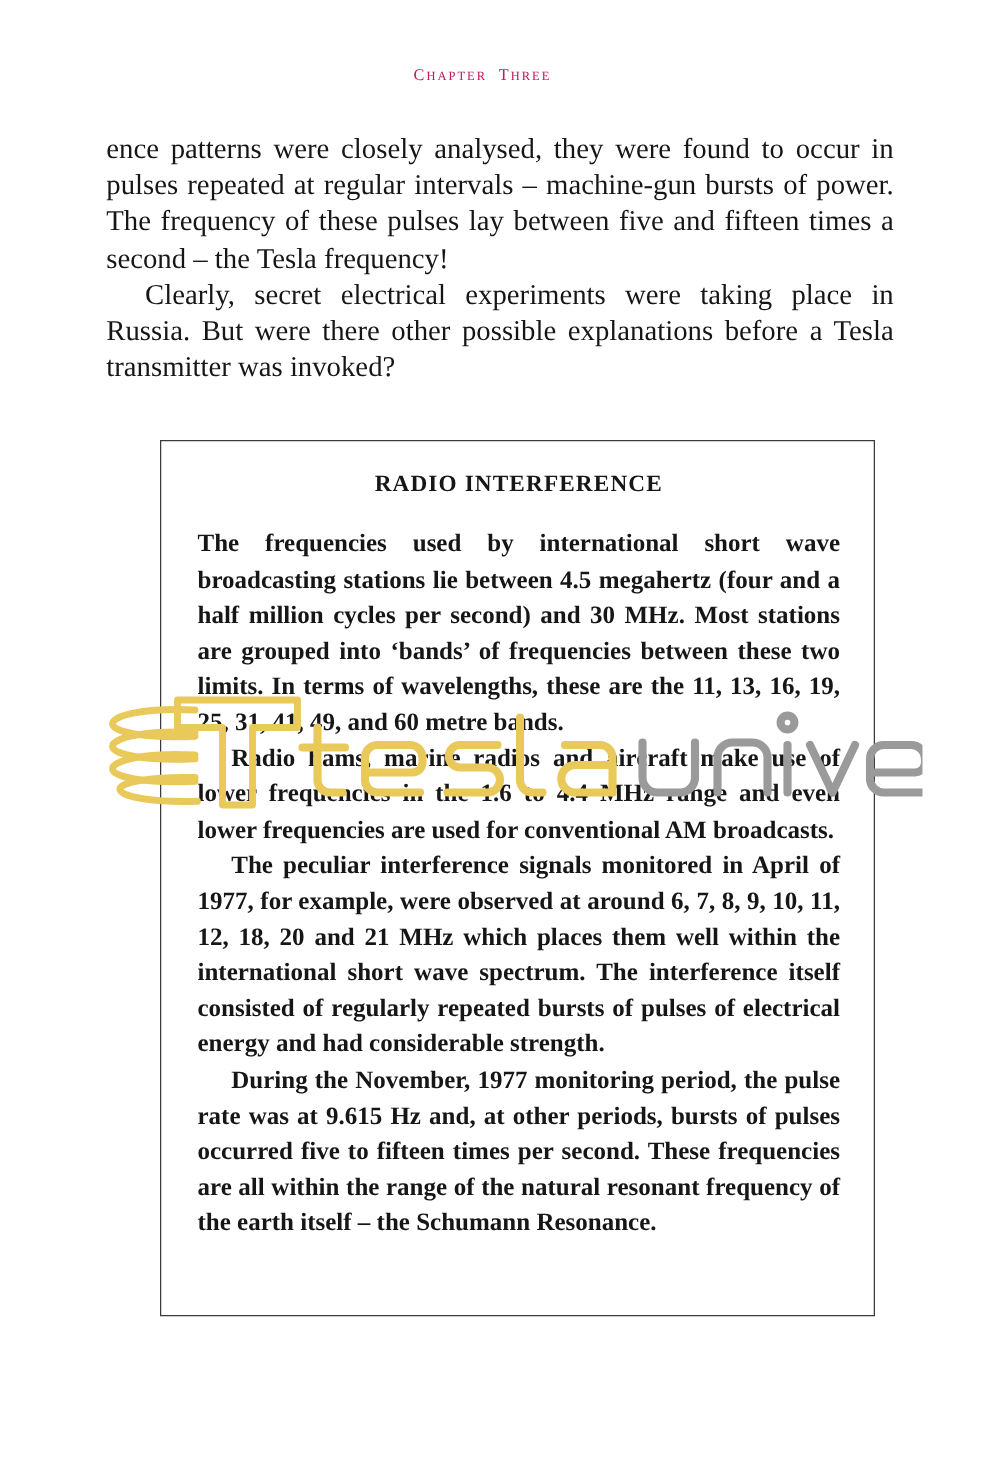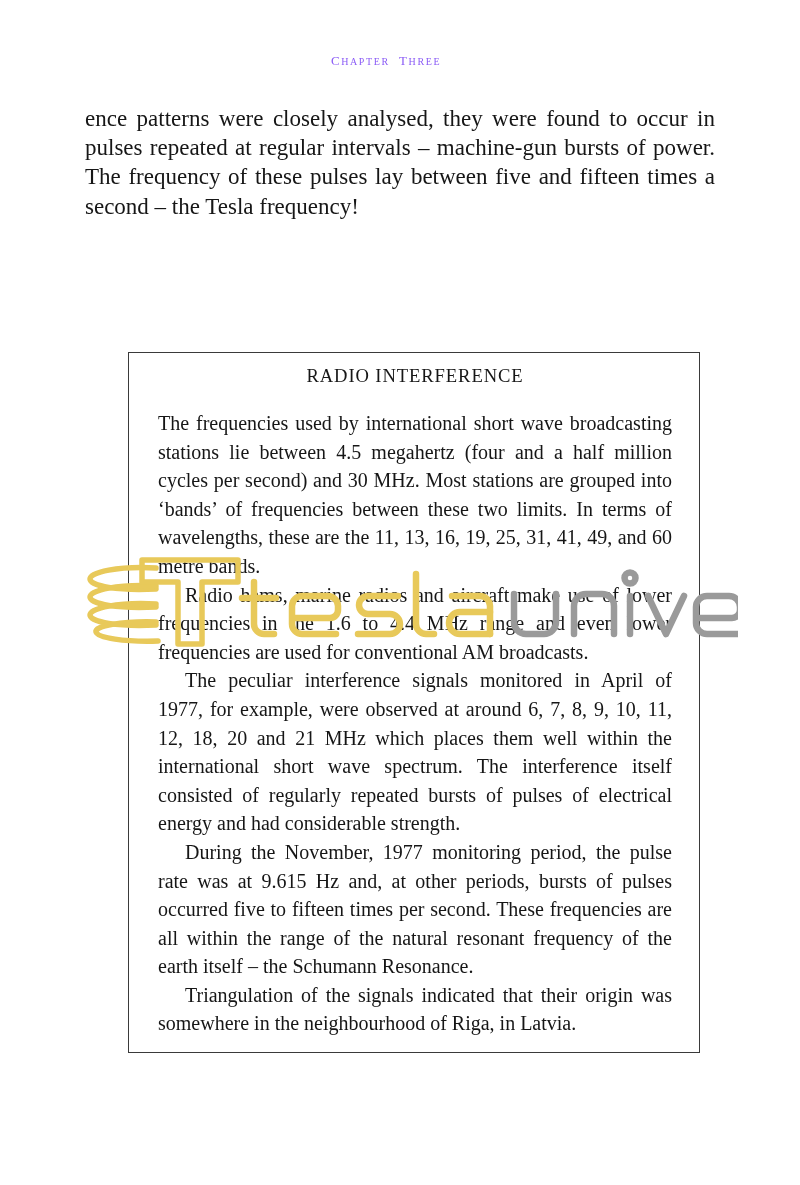--- a/index.html
+++ b/index.html
@@ -19,21 +19,21 @@
 
   
   #running-head {
     position: absolute;
     top: 48px;
     left: 0;
     width: 772px;
     text-align: center;
     font-size: 15.5px;
     letter-spacing: 1.6px;
-    color: #8b5cf6;
+    color: #be185d;
     font-variant: small-caps;
     text-transform: lowercase;
   }
   #running-head::first-letter { }
 
   
   #body-col {
     position: absolute;
     top: 104px;
     left: 85px;
@@ -57,22 +57,23 @@
     top: 352px;
     width: 572px;
     height: 701px;
     border: 1.6px solid #3a3a3a;
     box-sizing: border-box;
     background: transparent;
   }
   #panel-inner {
     position: absolute;
     left: 29px;
-    top: 12px;
+    top: 24px;
     width: 514px;
+    font-weight: bold;
   }
   #panel-title {
     text-align: center;
     font-size: 18.6px;
     letter-spacing: 0.9px;
     margin-bottom: 22px;
     color: #171717;
   }
   #panel-inner p {
     margin: 0;
@@ -98,30 +99,30 @@
 </style>
 </head>
 <body>
 
 <div id="page">
 
   <div id="running-head"><span style="font-size: 19px;">C</span><span style="font-size: 14.5px;">HAPTER</span> <span style="font-size: 19px;">T</span><span style="font-size: 14.5px;">HREE</span></div>
 
   <div id="body-col">
     <p>ence patterns were closely analysed, they were found to occur in pulses repeated at regular intervals – machine-gun bursts of power. The frequency of these pulses lay between five and fifteen times a second – the Tesla frequency!</p>
+    <p class="indent">Clearly, secret electrical experiments were taking place in Russia. But were there other possible explanations before a Tesla transmitter was invoked?</p>
   </div>
 
   <div id="panel">
     <div id="panel-inner">
       <div id="panel-title">RADIO INTERFERENCE</div>
       <p>The frequencies used by international short wave broadcasting stations lie between 4.5 megahertz (four and a half million cycles per second) and 30 MHz. Most stations are grouped into ‘bands’ of frequencies between these two limits. In terms of wavelengths, these are the 11, 13, 16, 19, 25, 31, 41, 49, and 60 metre bands.</p>
       <p class="indent">Radio hams, marine radios and aircraft make use of lower frequencies in the 1.6 to 4.4 MHz range and even lower frequencies are used for conventional AM broadcasts.</p>
       <p class="indent">The peculiar interference signals monitored in April of 1977, for example, were observed at around 6, 7, 8, 9, 10, 11, 12, 18, 20 and 21 MHz which places them well within the international short wave spectrum. The interference itself consisted of regularly repeated bursts of pulses of electrical energy and had considerable strength.</p>
       <p class="indent">During the November, 1977 monitoring period, the pulse rate was at 9.615 Hz and, at other periods, bursts of pulses occurred five to fifteen times per second. These frequencies are all within the range of the natural resonant frequency of the earth itself – the Schumann Resonance.</p>
-      <p class="indent">Triangulation of the signals indicated that their origin was somewhere in the neighbourhood of Riga, in Latvia.</p>
     </div>
   </div>
 
   <div id="watermark">
     <svg viewBox="0 0 660 96" xmlns="http://www.w3.org/2000/svg">
 
       <g fill="none" stroke-width="5.5" stroke-linecap="round" stroke-linejoin="round" id="wm-logo" stroke="#e8c95a">
 
         <path d="M78 16 C 40 14, 12 20, 12 27 C 12 34, 40 39, 78 37"></path>
         <path d="M78 34 C 40 32, 12 38, 12 45 C 12 52, 40 57, 78 55"></path>

